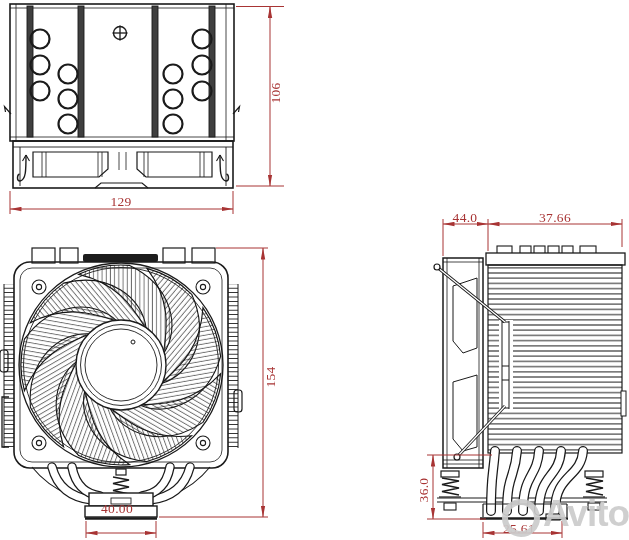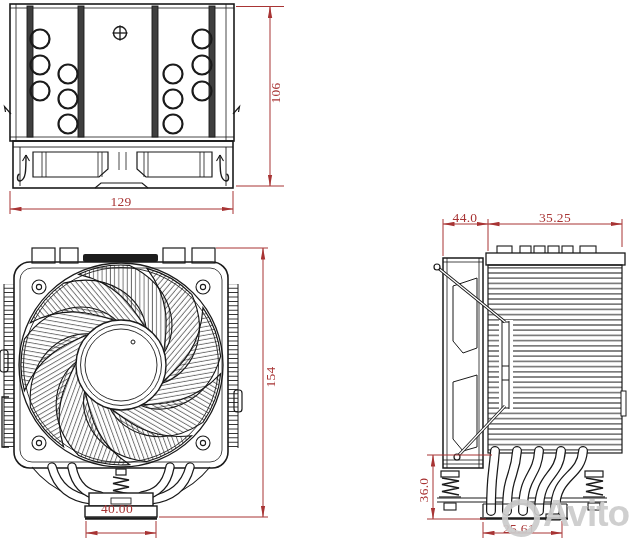--- a/index.html
+++ b/index.html
@@ -277,21 +277,21 @@
     <line x1="562" y1="521" x2="562" y2="538"></line>
     <line x1="483" y1="533" x2="562" y2="533" marker-start="url(#arr)" marker-end="url(#arr)"></line>
   </g>
 </svg>
 
 <span class="dim vert" style="left:246px;top:84px">106</span>
 <span class="dim" style="left:91px;top:193px">129</span>
 <span class="dim vert" style="left:241px;top:368px">154</span>
 <span class="dim" style="left:87px;top:500px">40.00</span>
 <span class="dim" style="left:435px;top:209px">44.0</span>
-<span class="dim" style="left:525px;top:209px">35.25</span>
+<span class="dim" style="left:525px;top:209px">37.66</span>
 <span class="dim vert" style="left:394px;top:481px">36.0</span>
 <span class="dim" style="left:489px;top:520px">25.61</span>
 
 <div class="watermark">
   <div class="wm-ring"></div>
   <span class="wm-text">Avito</span>
 </div>
 
 </div>
 

